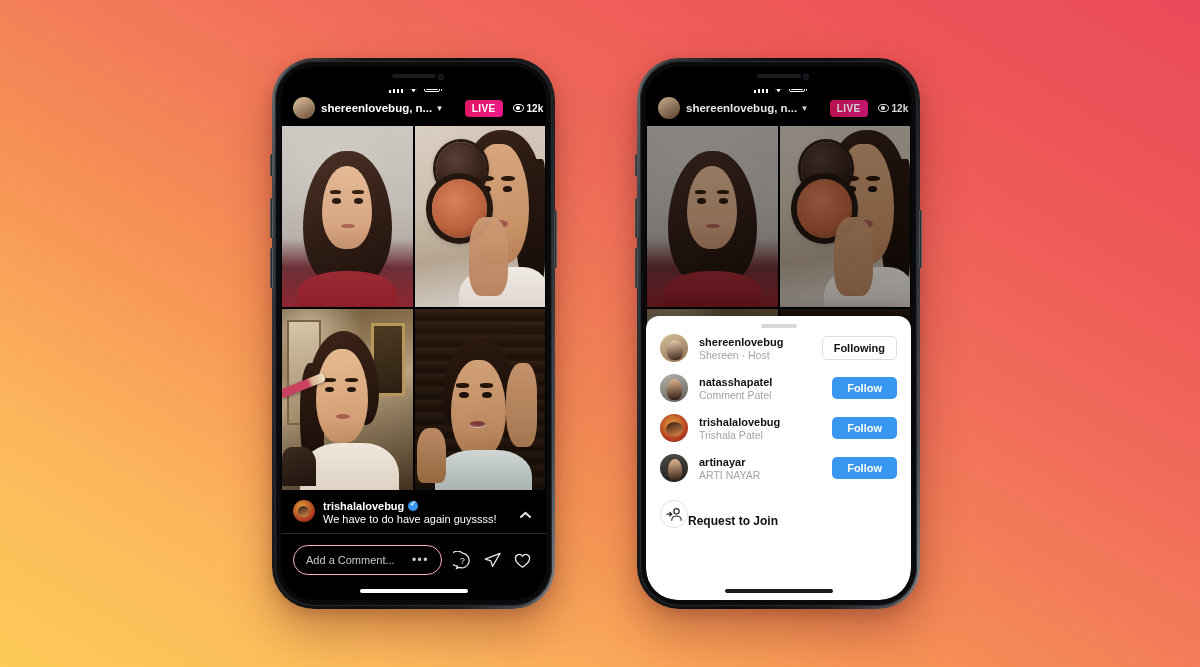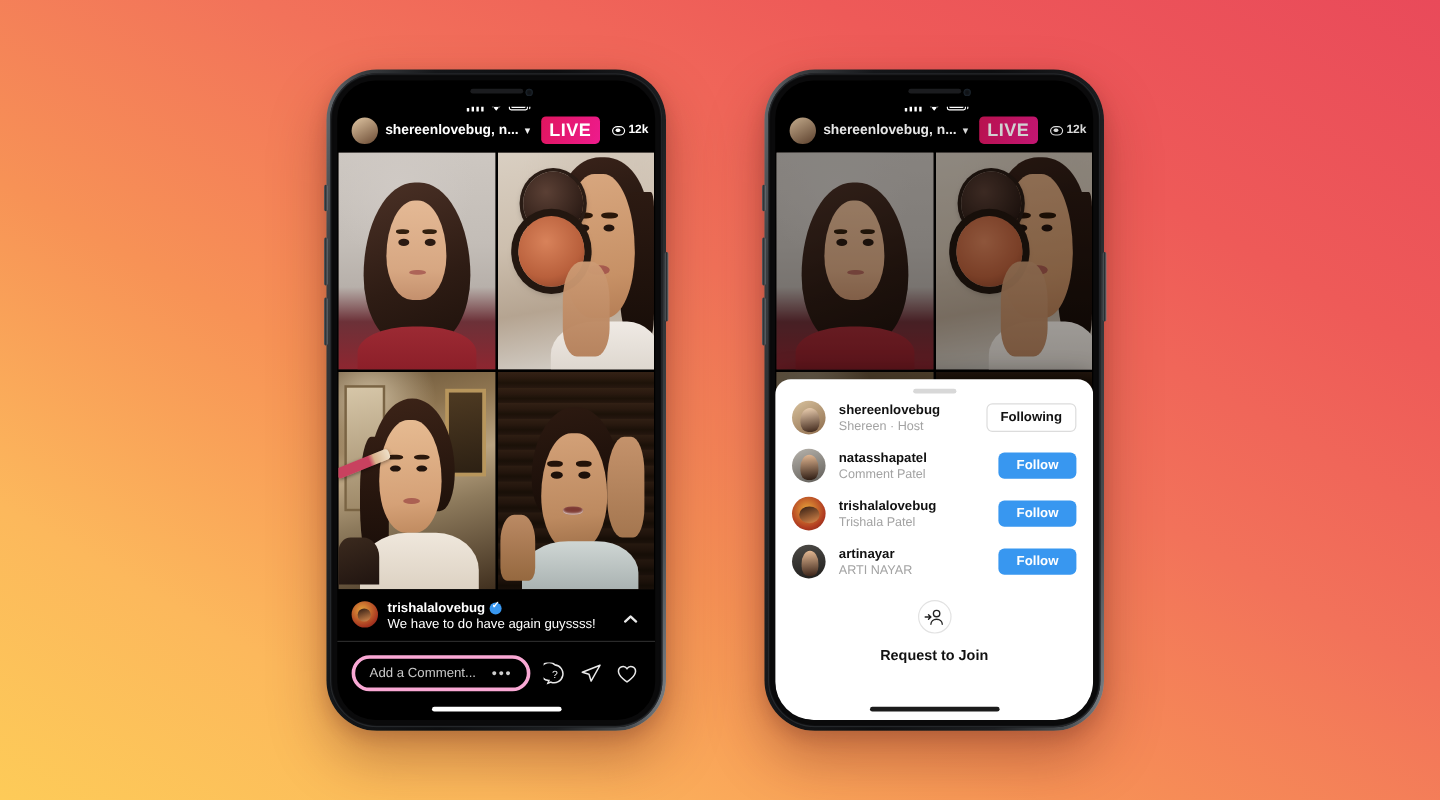--- a/index.html
+++ b/index.html
@@ -60,22 +60,22 @@
   .batt::after { content:""; position:absolute; left:1px; top:1px; bottom:1px; right:1px; background:#fff; border-radius:1px; }
   .batt::before { content:""; position:absolute; right:-3px; top:2px; width:1.5px; height:4px; background:#fff; border-radius:0 1px 1px 0; }
 
   
   .live-header { display:flex; align-items:center; gap:6px; padding:4px 12px 7px 12px; }
   .hdr-avatar { width:22px; height:22px; border-radius:50%; flex:none; overflow:hidden; position:relative;
     background:#6d5a4a; }
   .hdr-name { color:#fff; font-size:11.5px; font-weight:bold; white-space:nowrap; }
   .chev { color:#fff; font-size:9px; opacity:.95; margin-left:-1px; }
   .live-badge { background:linear-gradient(110deg,#e0165f,#ee1b8d); color:#fff;
-    font-size:15px; font-weight:bold; letter-spacing:.4px;
-    padding:3px 7px; border-radius:4px; margin-left:3px; }
+    font-size:10px; font-weight:bold; letter-spacing:.4px;
+    padding:3px 7px; border-radius:4px; margin-left:17px; }
   .viewers { display:flex; align-items:center; gap:3px; color:#fff; font-size:10px; font-weight:bold; margin-left:4px; }
   .eye { width:11px; height:8px; position:relative; }
   .eye::before { content:""; position:absolute; inset:0; border:1.2px solid #fff;
     border-radius:50% 50% 50% 50% / 60% 60% 60% 60%; }
   .eye::after { content:""; position:absolute; left:3.6px; top:2.2px; width:3.6px; height:3.6px;
     border-radius:50%; background:#fff; }
   .close-x { margin-left:auto; width:18px; height:18px; position:relative; }
   .close-x::before, .close-x::after { content:""; position:absolute; left:-1px; top:8px;
     width:20px; height:1.6px; background:#fff; border-radius:1px; }
   .close-x::before { transform:rotate(45deg); }
@@ -207,21 +207,21 @@
   .caret-up { width:14px; height:14px; position:relative; flex:none; margin-top:8px; }
   .caret-up::before { content:""; position:absolute; left:1px; top:6px; width:8px; height:1.5px;
     background:#e8e8e8; transform:rotate(-42deg); border-radius:1px; }
   .caret-up::after { content:""; position:absolute; left:6px; top:6px; width:8px; height:1.5px;
     background:#e8e8e8; transform:rotate(42deg); border-radius:1px; }
 
   .divider-line { height:1px; background:#2a2a2a; margin:0 0 0 0; }
 
   
   .actionbar { display:flex; align-items:center; gap:11px; padding:11px 14px 6px 12px; }
-  .comment-input { flex:1; height:30px; border:3px solid #f9a8d4; border-radius:16px;
+  .comment-input { flex:1; height:30px; border:1px solid #f9a8d4; border-radius:16px;
     display:flex; align-items:center; justify-content:space-between; padding:0 12px; }
   .comment-ph { color:#c9c9c9; font-size:11px; }
   .dots { color:#cfcfcf; font-size:12px; letter-spacing:1.5px; line-height:8px; }
   .ic { width:19px; height:19px; flex:none; }
   .home-ind { position:absolute; left:50%; transform:translateX(-50%); bottom:7px;
     width:108px; height:4px; border-radius:3px; background:#fff; }
   .home-ind.dark { background:#1b1b1b; }
 
   
   .sheet { position:absolute; left:0; right:0; bottom:0; height:284px;
@@ -245,21 +245,21 @@
   .ra4 { background:linear-gradient(170deg,#4c4a46,#201e1c); }
   .ra4::after { content:""; position:absolute; left:8px; top:5px; width:14px; height:21px;
     border-radius:50% 50% 38% 38%; background:linear-gradient(175deg,#e6bb95,#3a2318); }
   .r-body { flex:1; min-width:0; }
   .r-user { font-size:11px; font-weight:bold; color:#111; }
   .r-sub  { font-size:10.5px; color:#a3a3a3; margin-top:1px; }
   .btn-follow { background:#3897f0; color:#fff; font-size:11px; font-weight:bold;
     padding:5px 15px; border-radius:5px; border:none; }
   .btn-following { background:#fff; color:#111; font-size:11px; font-weight:bold;
     padding:5px 11px; border-radius:5px; border:1px solid #dcdcdc; }
-  .join-row { display:flex; align-items:center; gap:11px; padding:12px 14px 8px 14px;flex-direction:column; }
+  .join-row { display:flex; align-items:flex-end; padding:12px 14px 8px 14px; }
   .join-ic { width:28px; height:28px; border-radius:50%; border:1px solid #e2e2e2; flex:none;
     display:flex; align-items:center; justify-content:center; }
   .join-label { font-size:12px; font-weight:bold; color:#111; }
 </style>
 </head>
 <body>
 
 <div class="stage">
 
   <div class="phone left">

